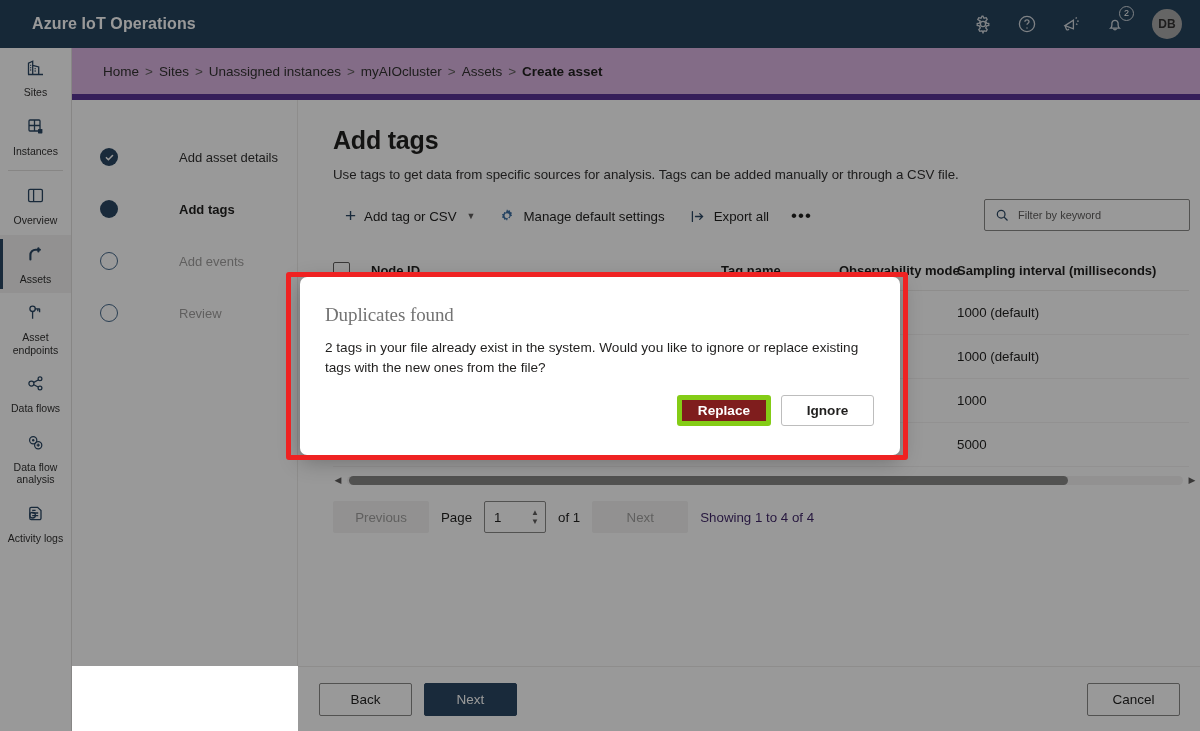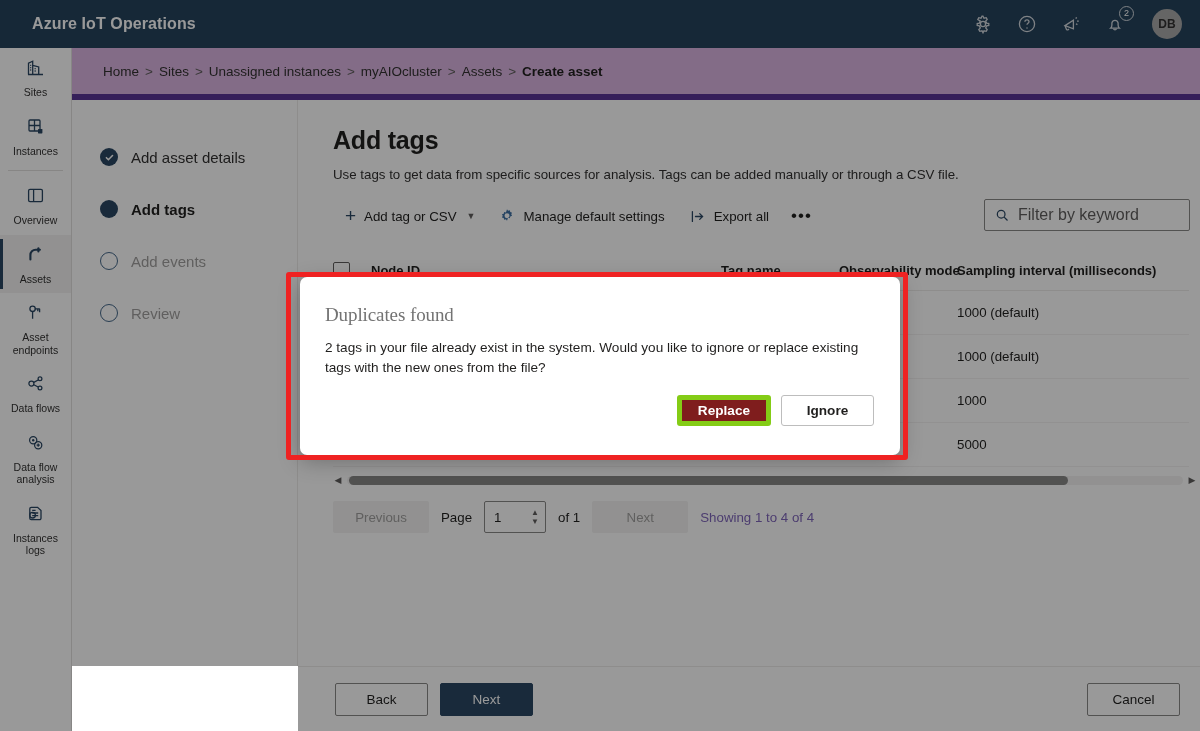--- a/index.html
+++ b/index.html
@@ -112,21 +112,21 @@
   }
   .bullet {
     width: 18px; height: 18px; border-radius: 50%;
     flex: 0 0 18px;
     display: flex; align-items: center; justify-content: center;
   }
   .bullet.done { background: #15497c; }
   .bullet.done svg { color: #ffffff; }
   .bullet.active { background: #15497c; }
   .bullet.todo { border: 1.6px solid #15497c; background: #ffffff; }
-  .step-label { font-size: 15px; color: #323130; }
+  .step-label { font-size: 13px; color: #323130; margin-left: 48px; }
   .step.is-active .step-label { font-weight: bold; color: #201f1e; }
   .step.is-todo .step-label { color: #a19f9d; }
   .step.is-todo .bullet.todo { border-color: #2c6ba8; }
 
   
   .main {
     position: absolute; top: 100px; left: 298px;
     width: 902px; height: 566px;
     background: #ffffff;
     padding: 26px 0 0 35px;
@@ -159,21 +159,21 @@
   .searchbox {
     position: absolute; right: 10px; top: 0;
     width: 206px; height: 32px;
     border: 1px solid #8a8886; border-radius: 2px;
     background: #ffffff;
     display: flex; align-items: center; gap: 8px;
     padding: 0 10px;
   }
   .searchbox .sicon { color: #15497c; display: flex; }
   .searchbox input {
-    border: none; outline: none; font-size: 16px;
+    border: none; outline: none; font-size: 11px;
     color: #6d28d9; background: transparent; width: 100%;
     font-family: "Liberation Sans", sans-serif;
   }
   .searchbox input::placeholder { color: #605e5c; }
 
   
   .tablewrap { margin-top: 19px; width: 856px; }
   table.tags { width: 100%; border-collapse: collapse; table-layout: fixed; }
   table.tags thead th {
     text-align: left; font-size: 13px; font-weight: bold; color: #201f1e;
@@ -220,38 +220,38 @@
   .spin {
     width: 62px; height: 32px; border: 1px solid #8a8886; border-radius: 2px;
     display: flex; align-items: center; background: #ffffff;
   }
   .spin .sv { flex: 1; padding-left: 9px; font-size: 13.3px; color: #201f1e; }
   .spin .arrows {
     width: 17px; display: flex; flex-direction: column; align-items: center;
     justify-content: center; color: #605e5c; font-size: 8px; line-height: 9px;
     padding-right: 3px;
   }
-  .showing { font-size: 13.3px; color: #8b5cf6; }
+  .showing { font-size: 13.3px; color: #4c1d95; }
 
   
   .bottombar {
     position: absolute; left: 298px; top: 666px;
     width: 902px; height: 65px;
     background: #ffffff;
     border-top: 1px solid #edebe9;
     display: flex; align-items: center;
     padding: 0 20px 0 21px;
     gap: 12px;
   }
   .btn {
     height: 33px; min-width: 93px; padding: 0 16px;
     font-size: 13.5px; border-radius: 2px; cursor: pointer;
     font-family: "Liberation Sans", sans-serif;
   }
-  .btn.secondary { background: #ffffff; border: 1px solid #8a8886; color: #201f1e; margin-left: 16px; }
+  .btn.secondary { background: #ffffff; border: 1px solid #8a8886; color: #201f1e; }
   .btn.primary   { background: #15497c; border: 1px solid #15497c; color: #ffffff; }
   .spacer { flex: 1; }
 
   
   .redbox {
     position: absolute; left: 286px; top: 272px;
     width: 622px; height: 188px;
     border: 5px solid #ef2222;
     border-radius: 3px;
     z-index: 30;
@@ -394,21 +394,21 @@
         <span class="rail-label">Data flow analysis</span>
       </div>
       <div class="rail-item">
         <span class="ricon">
           <svg width="21" height="21" viewBox="0 0 21 21" fill="none" stroke="currentColor" stroke-width="1.3">
             <path d="M12.6 4.3H6.2a1.4 1.4 0 0 0-1.4 1.4v9.6a1.4 1.4 0 0 0 1.4 1.4h8.4a1.4 1.4 0 0 0 1.4-1.4V7.6l-3.4-3.3z"></path>
             <path d="M7.2 7.4h3.4M7.2 10h6M7.2 12.6h6"></path>
             <circle cx="7.6" cy="12.2" r="2.8" fill="none"></circle>
           </svg>
         </span>
-        <span class="rail-label">Instances logs</span>
+        <span class="rail-label">Activity logs</span>
       </div>
     </div>
 
     <div class="crumbbar">
       <div class="crumbs"><span class="c">Home</span><span class="sep">&gt;</span><span class="c">Sites</span><span class="sep">&gt;</span><span class="c">Unassigned instances</span><span class="sep">&gt;</span><span class="c">myAIOcluster</span><span class="sep">&gt;</span><span class="c">Assets</span><span class="sep">&gt;</span><span class="cur">Create asset</span></div>
     </div>
 
     <div class="wizard">
       <div class="step is-done">
         <span class="bullet done">

